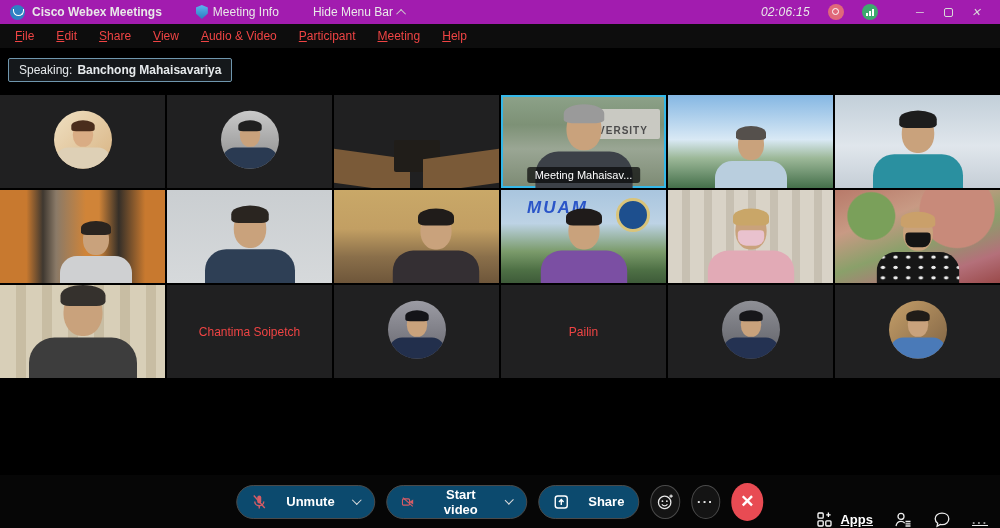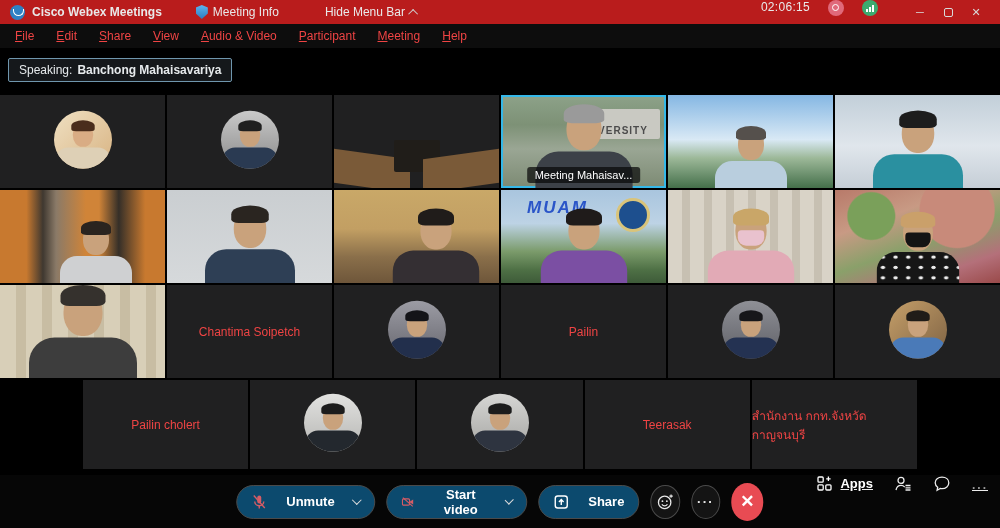--- a/index.html
+++ b/index.html
@@ -1,30 +1,30 @@
 <!DOCTYPE html>
 <html><head>
 <meta charset="utf-8">
 <style>
   * { margin:0; padding:0; box-sizing:border-box; }
   html,body { width:1000px; height:528px; background:#000; overflow:hidden;
     font-family:"Liberation Sans", sans-serif; cursor:default; }
   button { background:none; border:none; color:inherit; font:inherit; padding:0; }
 
   
-  .titlebar { height:24px; background:#b91c1c; display:flex; align-items:center; padding:0 10px; color:#e9e9e9; font-size:12px; }
+  .titlebar { height:24px; background:#a21caf; display:flex; align-items:center; padding:0 10px; color:#e9e9e9; font-size:12px; }
   .logo { width:15px; height:15px; border-radius:50%; background:#2f80c3; position:relative; margin-right:7px; flex:0 0 auto; }
   .logo::after { content:''; position:absolute; left:3px; top:4px; width:9px; height:6px;
     border:1.6px solid #fff; border-top:none; border-radius:0 0 6px 6px; }
   .app-title { font-weight:bold; }
   .shield { width:12px; height:14px; background:linear-gradient(180deg,#5db4ef,#2a7cc0); margin:0 5px 0 34px;
     clip-path:polygon(50% 0,100% 18%,100% 60%,50% 100%,0 60%,0 18%); }
-  .hide-menu { margin-left:46px; display:flex; align-items:center; gap:6px; }
+  .hide-menu { margin-left:34px; display:flex; align-items:center; gap:6px; }
   .chev-up { width:7px; height:7px; border-left:1.5px solid #cfcfcf; border-top:1.5px solid #cfcfcf; transform:rotate(45deg) translateY(2px); }
-  .tb-right { margin-left:auto; display:flex; gap:18px; }
+  .tb-right { margin-left:auto; display:flex; align-items:center; gap:18px;font-style:italic; }
   .time { font-size:12px; letter-spacing:.3px; }
   .badge { width:16px; height:16px; border-radius:50%; position:relative; }
   .badge.rec { background:#e0697a; }
   .badge.rec::after { content:''; position:absolute; left:4px; top:4px; width:5px; height:5px; border:1.8px solid #fff; border-radius:50%; }
   .badge.net { background:#3daa6e; }
   .badge.net i { position:absolute; bottom:4px; background:#fff; width:2px; }
   .badge.net i:nth-child(1){ left:4px; height:3px; } .badge.net i:nth-child(2){ left:7px; height:5px; } .badge.net i:nth-child(3){ left:10px; height:7px; }
   .winbtns { display:flex; align-items:center; gap:0; margin-left:10px; }
   .winbtn { width:28px; text-align:center; color:#d9d9d9; font-size:11px; line-height:24px; }
   .restore-glyph { display:inline-block; width:9px; height:9px; border:1.2px solid #d9d9d9; border-radius:2px; position:relative; top:1px; }
@@ -127,21 +127,21 @@
   .controlbar { position:absolute; left:0; right:0; bottom:0; height:53px; background:#060606; }
   .ctrl-center { position:absolute; left:50%; top:50%; transform:translate(-50%,-50%); display:flex; align-items:center; gap:11px; }
   .pill { display:flex; align-items:center; gap:19px; height:34px; padding:0 14px; border:1px solid #4a4a4a;
     border-radius:17px; background:#0c4a6e; color:#fff; font-size:13px; font-weight:bold;justify-content:space-between; }
   .circle { width:34px; height:34px; border:1px solid #4a4a4a; border-radius:50%; background:#141414;
     display:flex; align-items:center; justify-content:center; color:#e8e8e8; }
   .circle.leave { width:38px; height:38px; background:#e84b53; border:none; }
   .chev-dn { width:7px; height:7px; border-right:1.6px solid #dcdcdc; border-bottom:1.6px solid #dcdcdc; transform:rotate(45deg) translate(-1px,-1px); }
   .dots { letter-spacing:2px; font-size:13px; font-weight:bold; position:relative; top:-3px; }
   .x-glyph { color:#fff; font-size:17px; font-weight:bold; line-height:1; }
-  .ctrl-right { position:absolute; right:12px; top:0; bottom:0; display:flex; align-items:flex-start; gap:21px; color:#ececec;text-decoration:underline; }
+  .ctrl-right { position:absolute; right:12px; top:0; bottom:0; display:flex; align-items:flex-end; gap:21px; color:#ececec;text-decoration:underline; }
   .apps-btn { display:flex; align-items:center; gap:7px; font-size:13px; font-weight:bold; color:#fff; }
   .dots-dim { color:#9a9a9a; letter-spacing:2px; font-size:12px; font-weight:bold; }
   .icon-svg { display:block; }
 </style>
 </head>
 <body>
 
 <div class="titlebar">
   <i class="logo"></i>
   <span class="app-title">Cisco Webex Meetings</span>
@@ -302,47 +302,20 @@
     <div class="tile r3t6">
       <div class="avatar">
           <div class="person">
             <i class="head"></i>
             <i class="body"></i>
           </div>
         </div>
     </div>
   </div>
 
-  <div class="row r4">
-    <div class="tile name-tile">
-      <span>Pailin cholert</span>
-    </div>
-    <div class="tile r4t2">
-      <div class="avatar">
-          <div class="person">
-            <i class="head"></i>
-            <i class="body"></i>
-          </div>
-        </div>
-    </div>
-    <div class="tile r4t3">
-      <div class="avatar">
-          <div class="person">
-            <i class="head"></i>
-            <i class="body"></i>
-          </div>
-        </div>
-    </div>
-    <div class="tile name-tile">
-      <span>Teerasak</span>
-    </div>
-    <div class="tile name-tile">
-      <span>สำนักงาน กกท.จังหวัดกาญจนบุรี</span>
-    </div>
-  </div>
 
 </div>
 
 <div class="controlbar">
   <div class="ctrl-center">
     <button class="pill">
       <svg class="icon-svg" width="16" height="16" viewBox="0 0 16 16">
         <rect x="6" y="1.5" width="4" height="8" rx="2" fill="#d65c65"></rect>
         <path d="M3.5 7.5c0 2.5 2 4.2 4.5 4.2s4.5-1.7 4.5-4.2" fill="none" stroke="#d65c65" stroke-width="1.4"></path>
         <line x1="8" y1="11.8" x2="8" y2="14.5" stroke="#d65c65" stroke-width="1.4"></line>

